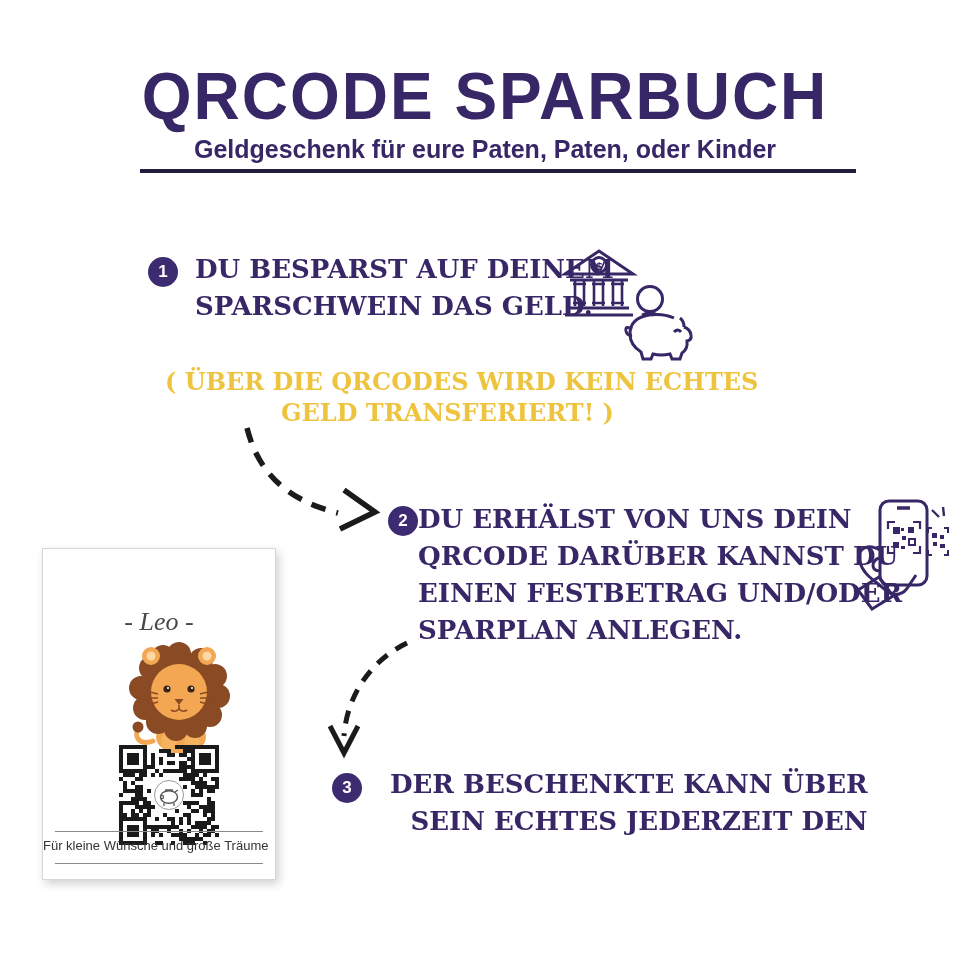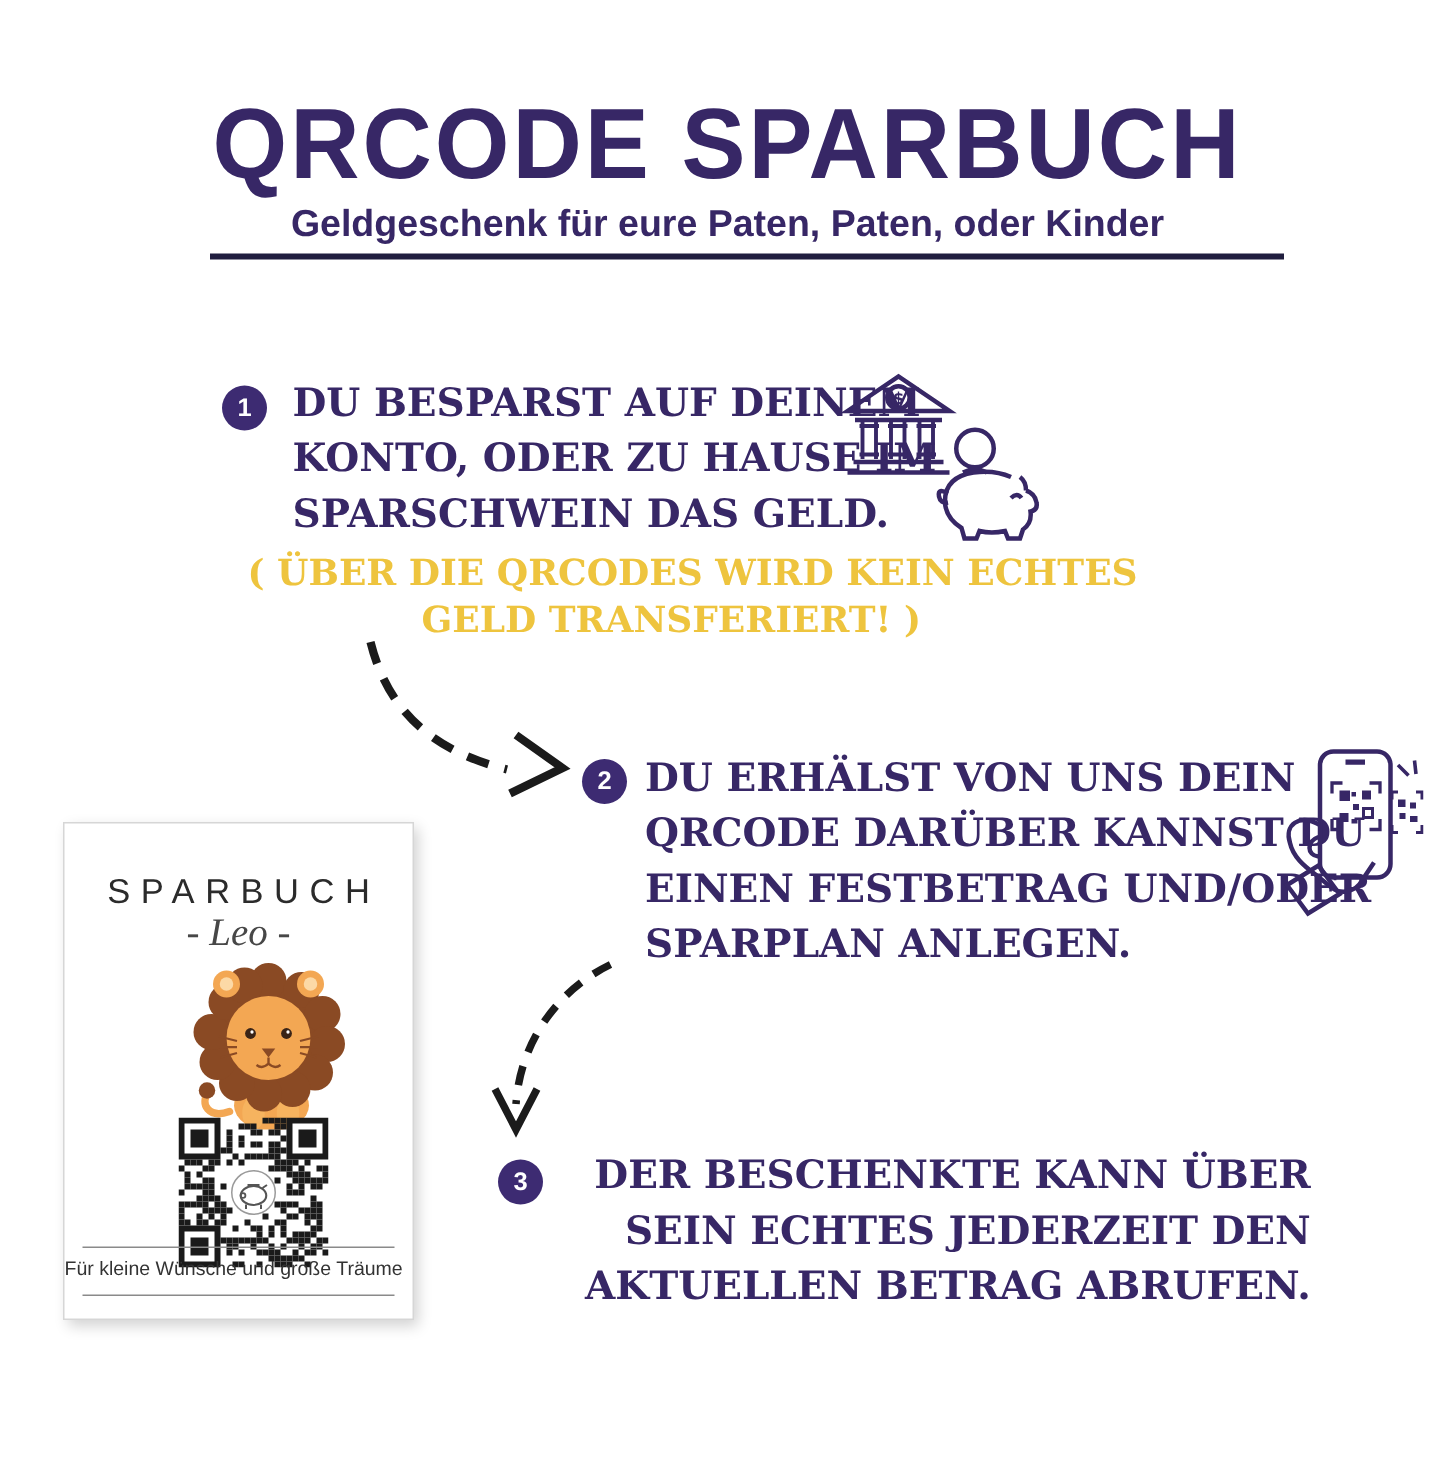--- a/index.html
+++ b/index.html
@@ -57,21 +57,20 @@
 
   <div class="title">QRCODE SPARBUCH</div>
   <div class="subtitle">Geldgeschenk für eure Paten, Paten, oder Kinder</div>
   <div class="divider"></div>
 
   <div class="badge" style="left:148px;top:257px;">
     <span>1</span>
   </div>
   <div class="step-text" style="left:195px;top:251px;">
     <span class="line">DU BESPARST AUF DEINEM</span>
-    <span class="line">KONTO, ODER ZU HAUSE IM</span>
     <span class="line">SPARSCHWEIN DAS GELD.</span>
   </div>
   <div class="note">
     <span class="line">( ÜBER DIE QRCODES WIRD KEIN ECHTES</span>
     <span class="line">GELD TRANSFERIERT! )</span>
   </div>
 
   <svg class="icon-svg" style="left:560px;top:247px;" width="78" height="72" viewBox="0 0 78 72">
     <g fill="none" stroke="#372766" stroke-width="3">
       <path d="M 5 27 L 39 4 L 73 27 Z"></path>
@@ -104,21 +103,21 @@
       <path d="M 247 428 C 257 468, 282 499, 338 513" stroke-width="5.5" stroke-dasharray="15 11"></path>
       <polyline points="344,490 375,512 340,529" stroke-width="5.5"></polyline>
       <path d="M 407 643 C 372 660, 347 694, 344 736" stroke-width="5" stroke-dasharray="13 10"></path>
       <polyline points="330,726 344,753 358,726" stroke-width="5"></polyline>
     </g>
   </svg>
 
   <div class="badge" style="left:388px;top:506px;">
     <span>2</span>
   </div>
-  <div class="step-text" style="left:430px;top:501px;">
+  <div class="step-text" style="left:418px;top:501px;">
     <span class="line">DU ERHÄLST VON UNS DEIN</span>
     <span class="line">QRCODE DARÜBER KANNST DU</span>
     <span class="line">EINEN FESTBETRAG UND/ODER</span>
     <span class="line">SPARPLAN ANLEGEN.</span>
   </div>
 
   <svg class="icon-svg" style="left:852px;top:498px;" width="97" height="122" viewBox="0 0 97 122">
     <g fill="none" stroke="#372766" stroke-width="3">
       <rect x="28" y="3" width="47" height="84" rx="9"></rect>
       <path d="M 45 10 H 58" stroke-width="3.5"></path>
@@ -154,25 +153,23 @@
         <rect x="88" y="46" width="5" height="4"></rect>
     </g>
   </svg>
 
   <div class="badge" style="left:332px;top:773px;">
     <span>3</span>
   </div>
   <div class="step-text" style="left:390px;top:766px;text-align:right;">
     <span class="line">DER BESCHENKTE KANN ÜBER</span>
     <span class="line">SEIN ECHTES JEDERZEIT DEN</span>
-    <span class="line">AKTUELLEN BETRAG ABRUFEN.</span>
   </div>
 
   <div class="card">
-    <div class="card-title">SPARBUCH</div>
     <div class="card-name">- Leo -</div>
 
     <svg class="card-lion" width="130" height="112" viewBox="0 0 130 112">
       <path d="M 40 100 C 26 105, 20 95, 26 87" fill="none" stroke="#f3a753" stroke-width="5" stroke-linecap="round"></path>
       <circle cx="25" cy="86" r="5.5" fill="#8a4a24"></circle>
       <ellipse cx="68" cy="96" rx="25" ry="17" fill="#f3a753"></ellipse>
       <ellipse cx="56" cy="101" rx="7.5" ry="11" fill="#f6b35f"></ellipse>
       <ellipse cx="79" cy="101" rx="7.5" ry="11" fill="#f6b35f"></ellipse>
       <g fill="#8a4a24">
         <circle cx="66" cy="50" r="37"></circle>

